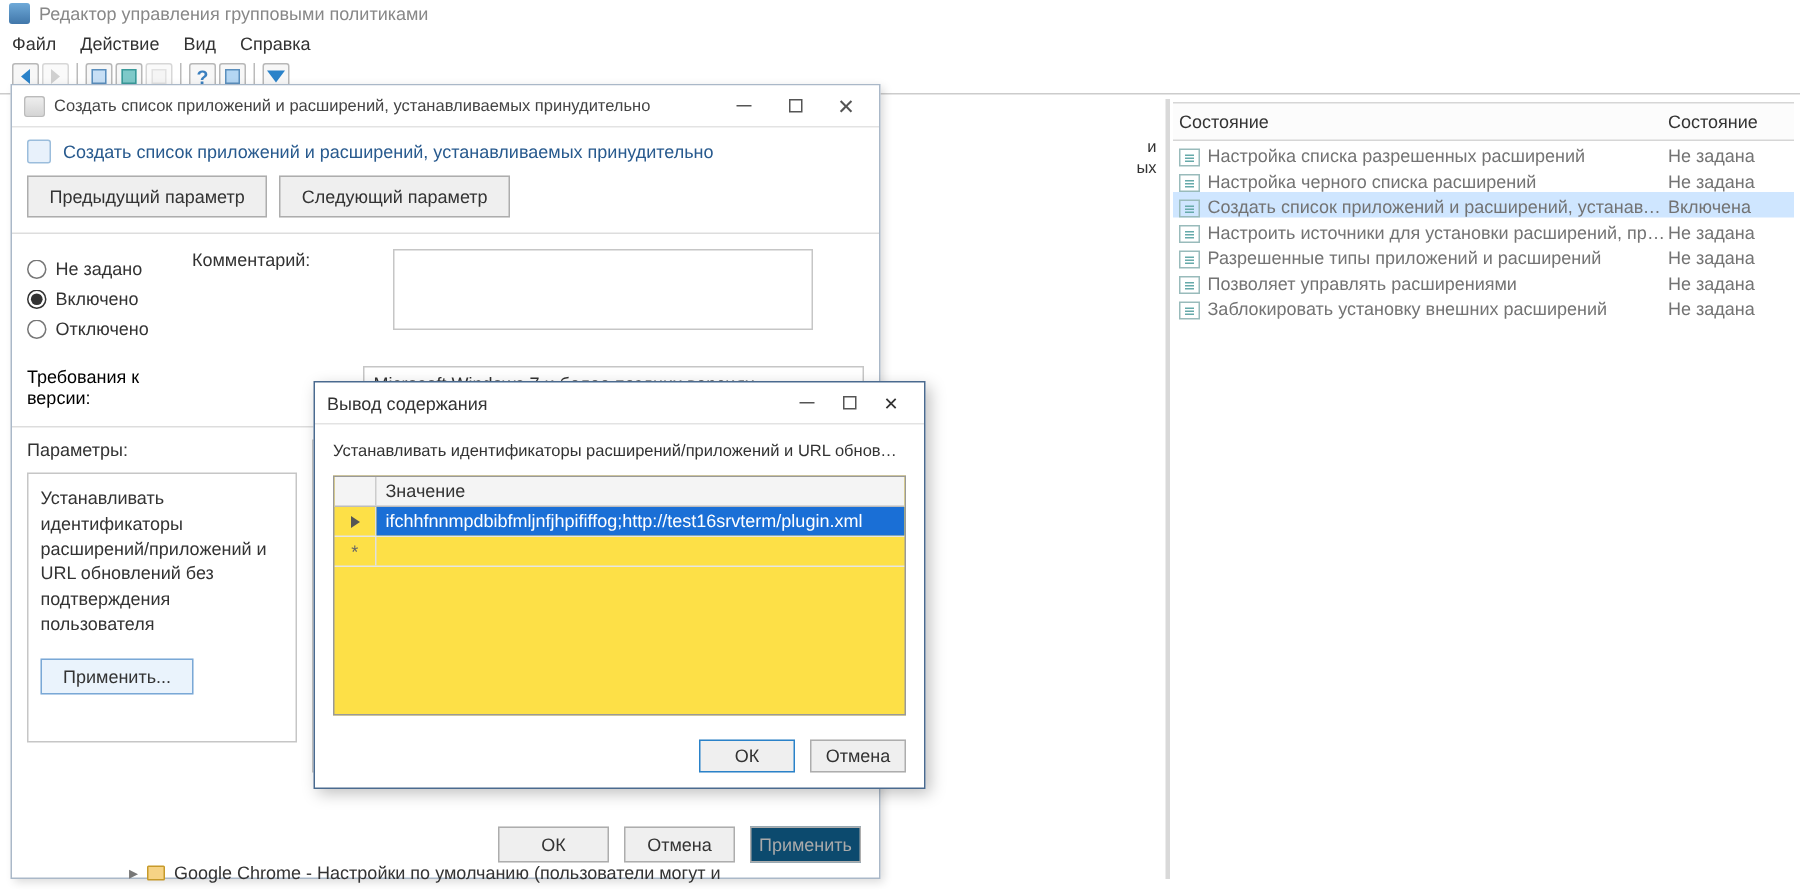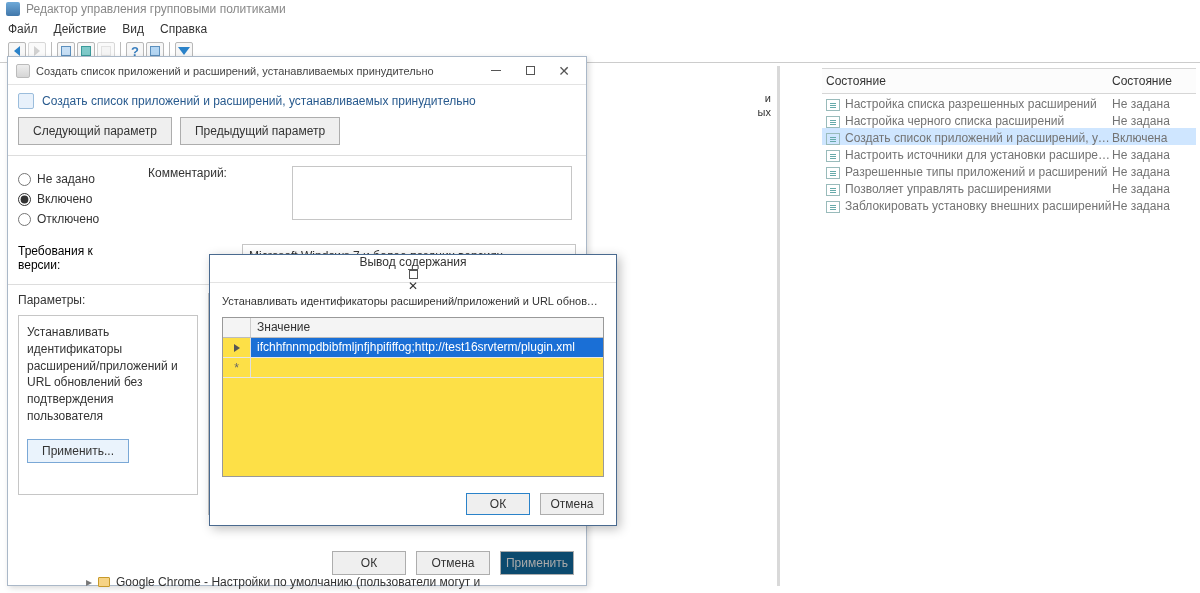--- a/index.html
+++ b/index.html
@@ -24,21 +24,21 @@
 .tb-funnel::before { content:""; display:block; width:0; height:0; border-left:6px solid transparent; border-right:6px solid transparent; border-top:8px solid #2a82c9; }
 
 .hr-line { position:absolute; left:0; top:62px; right:0; height:1px; background:#ccc; }
 
 
 .tree-stub { position:absolute; left:612px; top:66px; width:168px; height:520px; border-right:3px solid #d9d9d9; background:#fff; }
 .tree-stub .fr1 { position:absolute; right:6px; top:26px; font-size:11px; color:#333; }
 .tree-stub .fr2 { position:absolute; right:6px; top:40px; font-size:11px; color:#333; }
 
 
-.right-pane { position:absolute; left:822px; top:68px; right:4px; }
+.right-pane { position:absolute; left:782px; top:68px; right:4px; }
 .rp-header { display:flex; border-top:1px solid #d6d6d6; border-bottom:1px solid #d6d6d6; background:#fcfcfc; height:26px; align-items:center; padding:0 4px; color:#333; }
 .rp-header .h1 { flex:1; }
 .rp-header .h2 { width:80px; text-align:left; }
 
 .rp-row { display:flex; align-items:flex-end; height:17px; padding:0 4px; color:#737373; }
 .rp-row.sel { background:#cfe6ff; }
 .rp-row .ricon { width:14px; height:12px; border:1px solid #9bb; margin-right:5px; display:flex; align-items:center; justify-content:center; }
 .rp-row .ricon::after { content:""; width:6px; height:1px; background:#6aa; box-shadow:0 2px 0 #6aa, 0 4px 0 #6aa; position:relative; top:-2px; }
 .rp-row .rlabel { flex:1; overflow:hidden; text-overflow:ellipsis; white-space:nowrap; }
 .rp-row .rstate { width:80px; }
@@ -50,23 +50,23 @@
 .dlg1 .tbar .tt { flex:1; color:#444; font-size:11px; }
 .dlg1 .tbar .wbtn { width:28px; height:20px; display:flex; align-items:center; justify-content:center; color:#555; }
 .dlg1 .tbar .wbtn.close { font-size:14px; }
 
 .dlg1 .subhead { display:flex; align-items:center; gap:8px; padding:8px 10px; color:#285a8e; }
 .dlg1 .subhead .shicon { width:16px; height:16px; background:#e8f1fb; border:1px solid #9bbddc; border-radius:2px; }
 
 .navbtns { display:flex; gap:8px; padding:0 10px 8px; }
 .navbtns button { padding:6px 14px; background:#efefef; border:1px solid #adadad; color:#333; }
 
-.opts { padding:6px 10px 0 10px; display:flex; gap:24px; }
+.opts { padding:6px 10px 0 10px; display:flex; gap:14px; }
 .opts .col1 { width:96px; }
-.opts .col2 { width:120px;margin-left:10px; }
+.opts .col2 { width:120px; }
 .opts .col3 { flex:1; }
 .radio { display:flex; align-items:center; gap:6px; margin:6px 0; color:#333; }
 .radio input { accent-color:#333; }
 .lbl { color:#333; }
 .comment-box { width:280px; height:54px; border:1px solid #c6c6c6; background:#fff; }
 .req-row { padding:12px 10px 8px; display:flex; gap:14px; align-items:flex-start; }
 .req-row .rr-lbl { width:110px; }
 .req-row .rr-box { flex:1; height:30px; border:1px solid #c6c6c6; padding:4px 6px; color:#333; background:#fff; }
 
 .hr2 { height:1px; background:#ddd; margin:2px 0 4px; }
@@ -83,21 +83,21 @@
 .dlg1 .footer { position:absolute; right:12px; bottom:10px; display:flex; gap:10px; }
 .dlg1 .footer button { width:74px; height:24px; border:1px solid #adadad; background:#efefef; color:#333; }
 .dlg1 .footer button.disabled { color:#aaa; background:#0c4a6e; }
 
 
 .leak { position:absolute; left:86px; top:575px; color:#333; font-size:11px; display:flex; gap:6px; align-items:center; }
 .leak .fld { width:12px; height:10px; background:#f6d385; border:1px solid #c79a2a; border-radius:1px; }
 
 
 .dlg2 { position:absolute; left:209px; top:254px; width:408px; height:272px; background:#fff; border:1px solid #4a6a8f; box-shadow:3px 3px 10px rgba(0,0,0,.25); }
-.dlg2 .t2 { height:28px; display:flex; align-items:center; padding:0 8px; border-bottom:1px solid #e3e3e3;flex-direction:column; }
+.dlg2 .t2 { height:28px; display:flex; align-items:center; padding:0 8px; border-bottom:1px solid #e3e3e3; }
 .dlg2 .t2 .ttx { flex:1; color:#333; }
 .dlg2 .t2 .wbtn { width:28px; height:20px; display:flex; align-items:center; justify-content:center; color:#333; }
 .dlg2 .subtitle { padding:12px 12px 10px; color:#333; font-size:11px; white-space:nowrap; overflow:hidden; text-overflow:ellipsis; }
 .dlg2 .grid { margin:0 12px; border:1px solid #999; height:160px; background:#fde047; overflow:hidden; }
 .dlg2 .grid .ghead { display:flex; height:20px; background:#f4f4f4; border-bottom:1px solid #bcbcbc; }
 .dlg2 .grid .ghead .gh0 { width:28px; border-right:1px solid #ccc; }
 .dlg2 .grid .ghead .gh1 { flex:1; padding:2px 6px; color:#333; }
 .dlg2 .grid .grow { display:flex; height:20px; border-bottom:1px solid #e6e6e6; }
 .dlg2 .grid .grow .g0 { width:28px; border-right:1px solid #e0e0e0; display:flex; align-items:center; justify-content:center; color:#666; }
 .dlg2 .grid .grow .g1 { flex:1; padding:2px 6px; overflow:hidden; white-space:nowrap; text-overflow:ellipsis; }
@@ -210,22 +210,22 @@
     <span class="wbtn">
         <span class="sq-icon"></span>
       </span>
     <span class="wbtn close">✕</span>
   </div>
   <div class="subhead">
     <span class="shicon"></span>
     <span>Создать список приложений и расширений, устанавливаемых принудительно</span>
   </div>
   <div class="navbtns">
+    <button>Предыдущий параметр</button>
     <button>Следующий параметр</button>
-    <button>Предыдущий параметр</button>
   </div>
   <div class="hr2"></div>
   <div class="opts">
     <div class="col1">
       <label class="radio">
           <input type="radio" name="st" style="">
           <span>Не задано</span>
         </label>
       <label class="radio">
           <input type="radio" name="st" checked="" style="">

